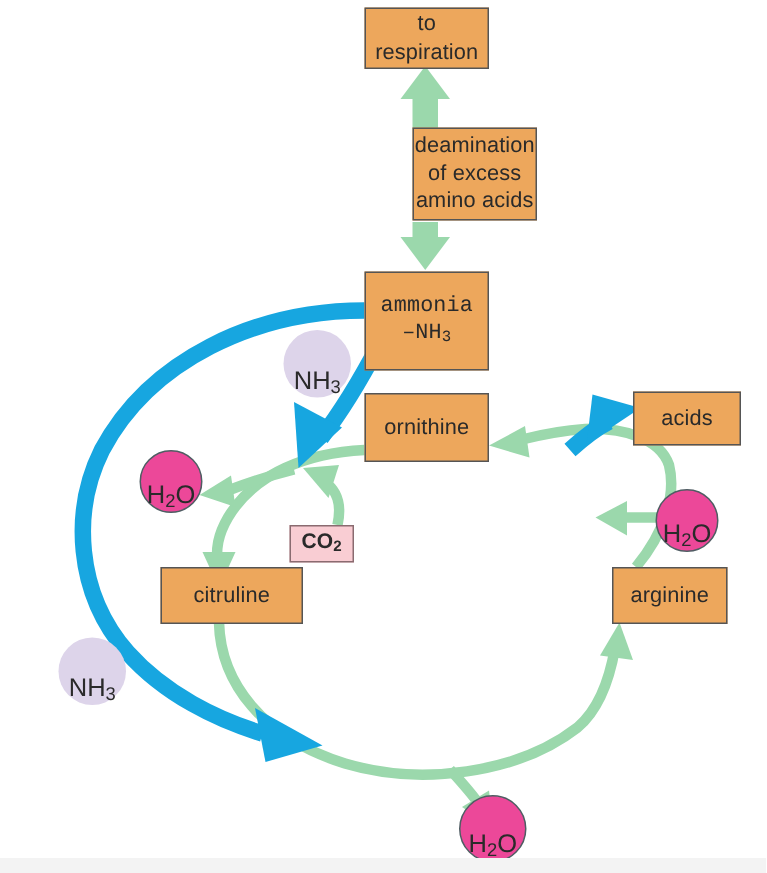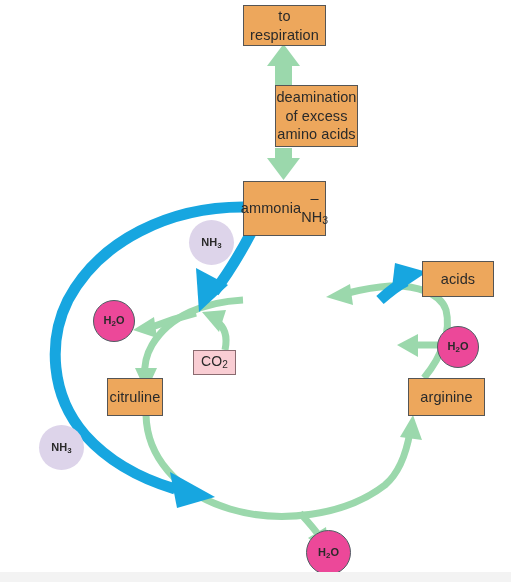--- a/index.html
+++ b/index.html
@@ -41,31 +41,31 @@
     justify-content: center;
     text-align: center;
     font-size: 14.5px;
     line-height: 1.28;
     letter-spacing: 0.1px;
   }
   .node.co2 {
     background: #f9cdd3;
     border-color: #8a6b70;
     font-size: 14px;
+    font-weight: bold;
   }
   .bubble {
     position: absolute;
     box-sizing: border-box;
     border-radius: 50%;
     display: flex;
-    align-items: center;
+    align-items: flex-end;
     justify-content: center;
-    font-size: 11px;
+    font-size: 17px;
     color: #2a2a2a;
-    font-weight: bold;
   }
   .bubble.water {
     background: #ec4899;
     border: 1.2px solid #4f5d63;
   }
   .bubble.ammonia {
     background: #ddd4ea;
     border: none;
   }
   sub {
@@ -151,27 +151,28 @@
     </g>
   </svg>
 
   <div class="node label-lines" style="left:243px; top:5px; width:83px; height:41px;">to
 respiration</div>
 
   <div class="node label-lines" style="left:243px; top:85px; width:83px; height:62px;margin-left:32px;">deamination
 of excess
 amino acids</div>
 
-  <div class="node" style="left:243px; top:181px; width:83px; height:55px; ">
+  <div class="node" style="left:243px; top:181px; width:83px; height:66px; flex-direction:column;font-family:Liberation Mono, monospace;">
     <span>ammonia</span>
     <span><span>–NH</span><sub>3</sub></span>
   </div>
 
-
-  <div class="node" style="left:107px; top:378px; width:56px; height:38px;">citruline</div>
+  <div class="node" style="left:243px; top:262px; width:83px; height:46px;">ornithine</div>
+
+  <div class="node" style="left:107px; top:378px; width:95px; height:38px;">citruline</div>
 
   <div class="node" style="left:408px; top:378px; width:77px; height:38px;">arginine</div>
 
   <div class="node" style="left:422px; top:261px; width:72px; height:36px;">acids</div>
 
   <div class="node co2" style="left:193px; top:350px; width:43px; height:25px;">
     <span><span>CO</span><sub>2</sub></span>
   </div>
 
   <div class="bubble water" style="left:93px; top:300px; width:42px; height:42px;">

